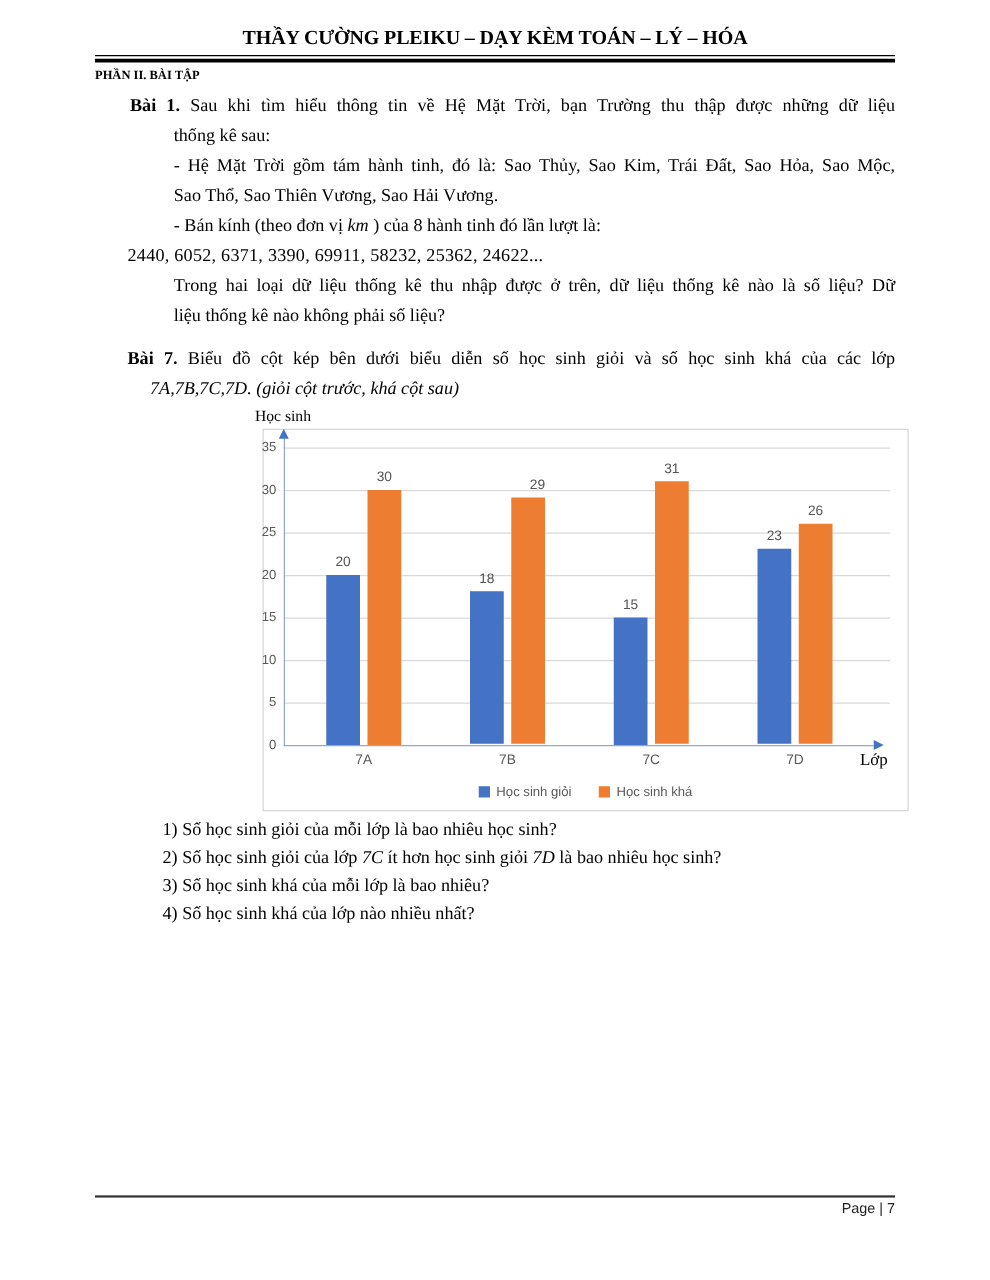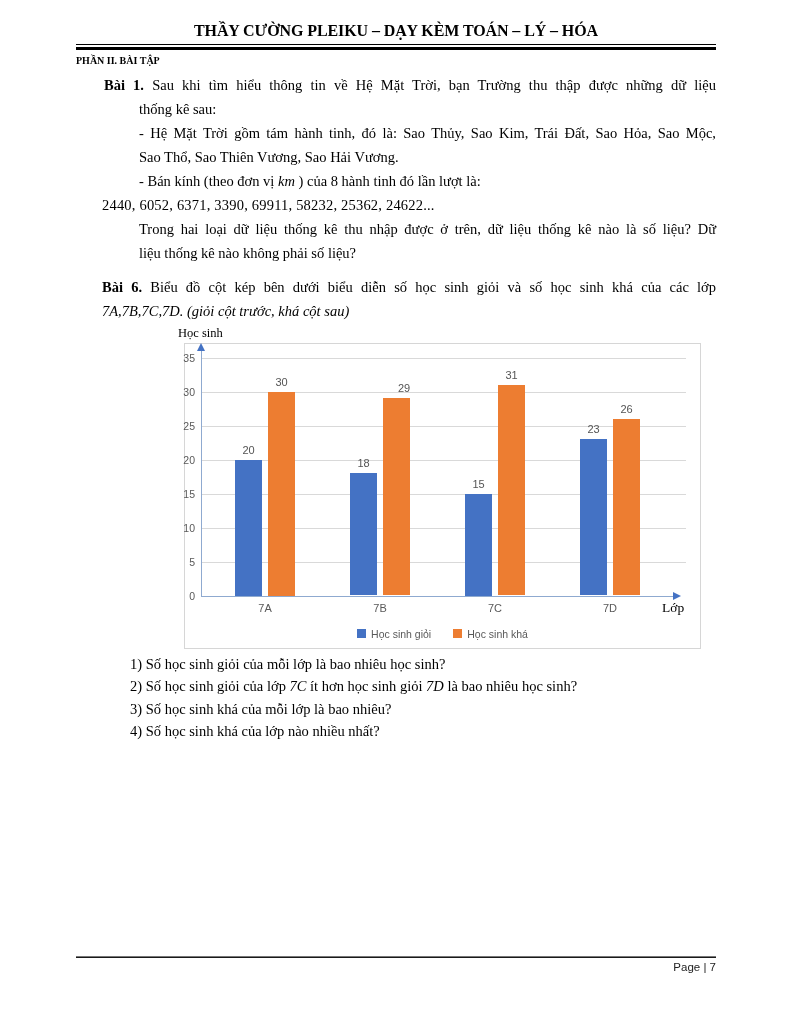--- a/index.html
+++ b/index.html
@@ -20,21 +20,21 @@
 
   .para { font-size:14.5px; line-height:24px; }
   .jline { text-align:justify; text-align-last:justify; }
   .b1-first { margin-left:45px; text-indent:-17px; margin-top:3px; }
   .b1-follow { margin-left:63px; }
   .radii { margin-left:26px; letter-spacing:0.2px; }
   .b2 { margin-left:26px; margin-top:10px; }
   .lbl { font-weight:bold; }
   .it { font-style:italic; }
 
-  .chart-area { margin-left:94px; width:517px; position:relative;padding-left:14px; }
+  .chart-area { margin-left:120px; width:517px; position:relative;padding-left:14px; }
   .chart-ylabel {
     font-size:12.5px; margin-left:-6px; margin-top:2px; margin-bottom:2px; line-height:16px;
   }
   .chart-box {
     position:relative; width:517px; height:306px; border:1px solid #d6d6d6; background:#fff;
   }
   .gridline { position:absolute; height:1px; background:#d9d9d9; }
   .ytick {
     position:absolute; left:-16px; width:26px; text-align:right;
     font-family:"Liberation Sans","DejaVu Sans",sans-serif; font-size:10.5px; color:#595959;
@@ -95,22 +95,22 @@
       <div class="para b1-follow">thống kê sau:</div>
       <div class="para jline b1-follow">- Hệ Mặt Trời gồm tám hành tinh, đó là: Sao Thủy, Sao Kim, Trái Đất, Sao Hỏa, Sao Mộc,</div>
       <div class="para b1-follow">Sao Thổ, Sao Thiên Vương, Sao Hải Vương.</div>
       <div class="para b1-follow"><span>- Bán kính (theo đơn vị </span><span class="it">km</span><span> ) của 8 hành tinh đó lần lượt là:</span></div>
       <div class="para radii">2440, 6052, 6371, 3390, 69911, 58232, 25362, 24622...</div>
       <div class="para jline b1-follow">Trong hai loại dữ liệu thống kê thu nhập được ở trên, dữ liệu thống kê nào là số liệu? Dữ</div>
       <div class="para b1-follow">liệu thống kê nào không phải số liệu?</div>
     </div>
 
     <div>
-      <div class="para jline b2"><span class="lbl">Bài 6.</span> <span>Biểu đồ cột kép bên dưới biểu diễn số học sinh giỏi và số học sinh khá của các lớp</span></div>
-      <div class="para" style="margin-left:26px;"><span class="it">7A,7B,7C,7D.</span> <span class="it">(giỏi cột trước, khá cột sau)</span></div>
+      <div class="para jline b2"><span class="lbl">Bài 7.</span> <span>Biểu đồ cột kép bên dưới biểu diễn số học sinh giỏi và số học sinh khá của các lớp</span></div>
+      <div class="para" style="margin-left:44px;"><span class="it">7A,7B,7C,7D.</span> <span class="it">(giỏi cột trước, khá cột sau)</span></div>
     </div>
 
     <div class="chart-area">
       <div class="chart-ylabel">Học sinh</div>
       <div class="chart-box" id="plot">
         <div class="chart-xlabel">Lớp</div>
         <div class="legend" id="chart-legend">
             <div class="legend-item">
               <span class="legend-swatch" style="background: rgb(68, 114, 196);"></span>
               <span>Học sinh giỏi</span>

